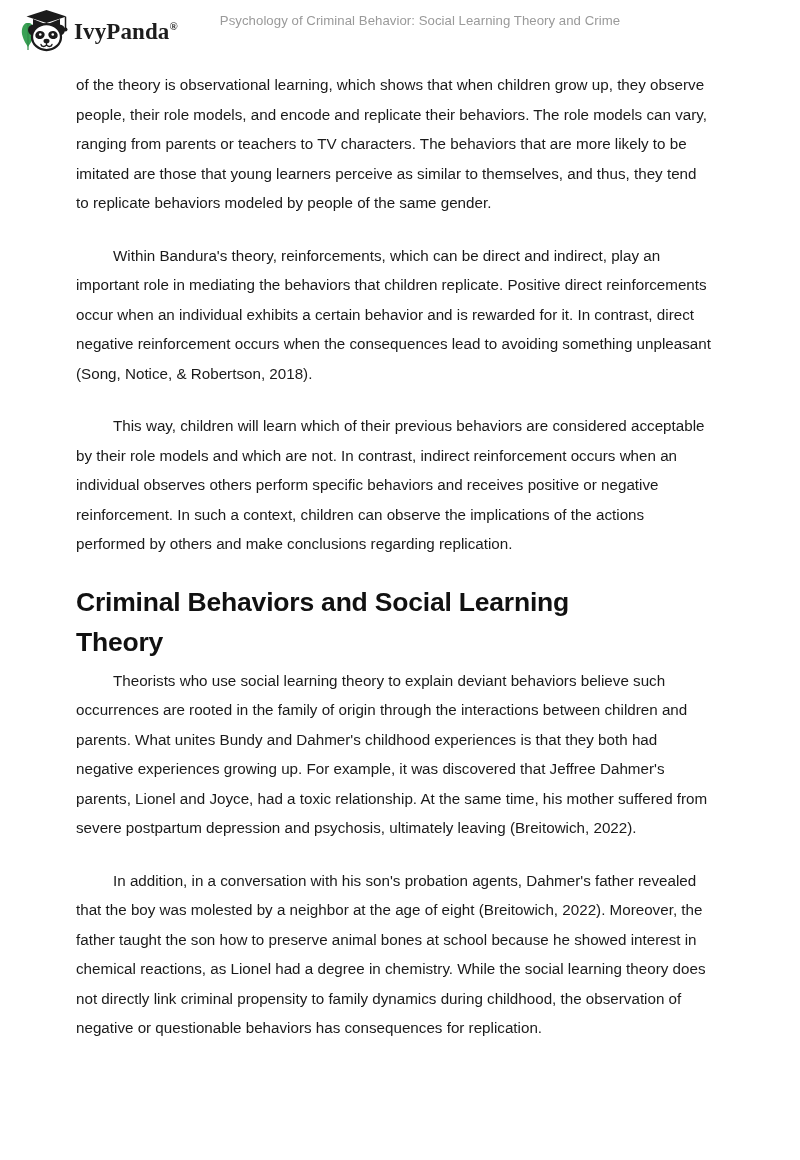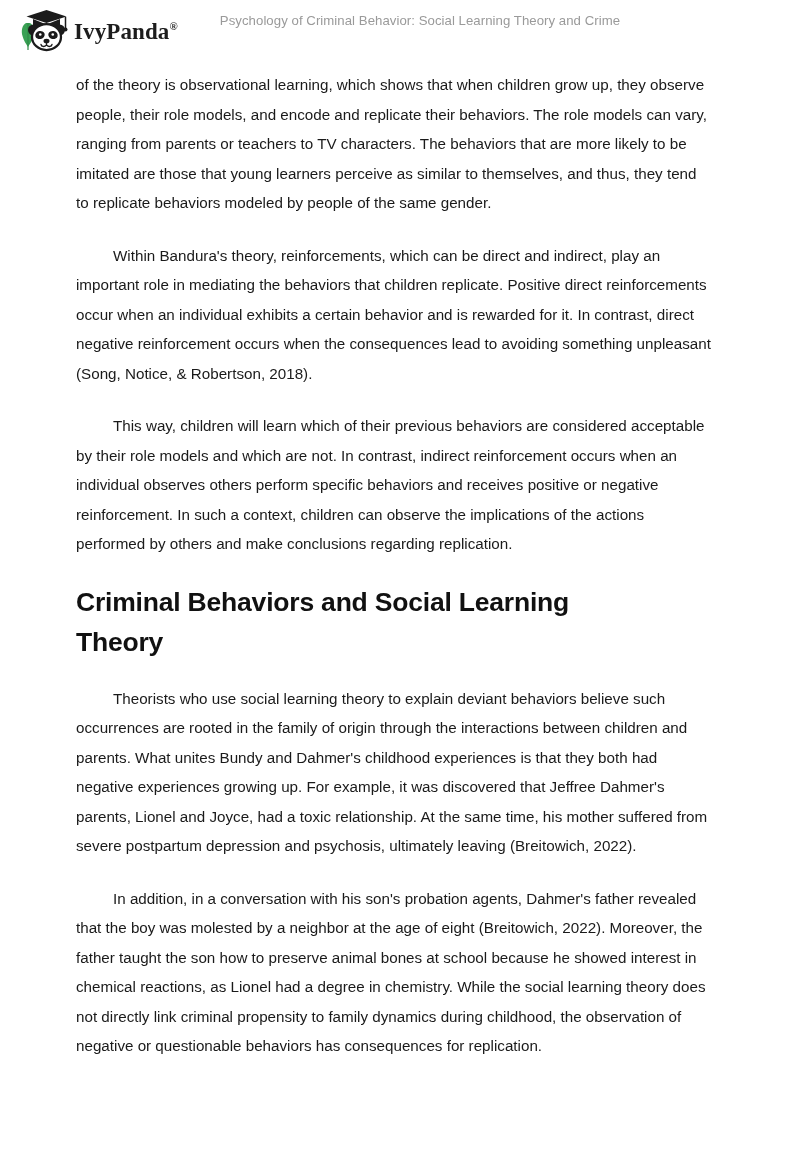--- a/index.html
+++ b/index.html
@@ -91,21 +91,21 @@
     line-height: 29.5px;
     color: #1a1a1a;
     text-align: left;
     text-indent: 37px;
   }
   .article p.no-indent {
     text-indent: 0;
   }
 
   .article h2 {
-    margin: 12px 0 22px 0;
+    margin: 12px 0 4px 0;
     font-size: 26.5px;
     line-height: 40px;
     font-weight: bold;
     color: #111111;
     letter-spacing: -0.2px;
     max-width: 560px;
   }
 </style>
 </head>
 <body>

